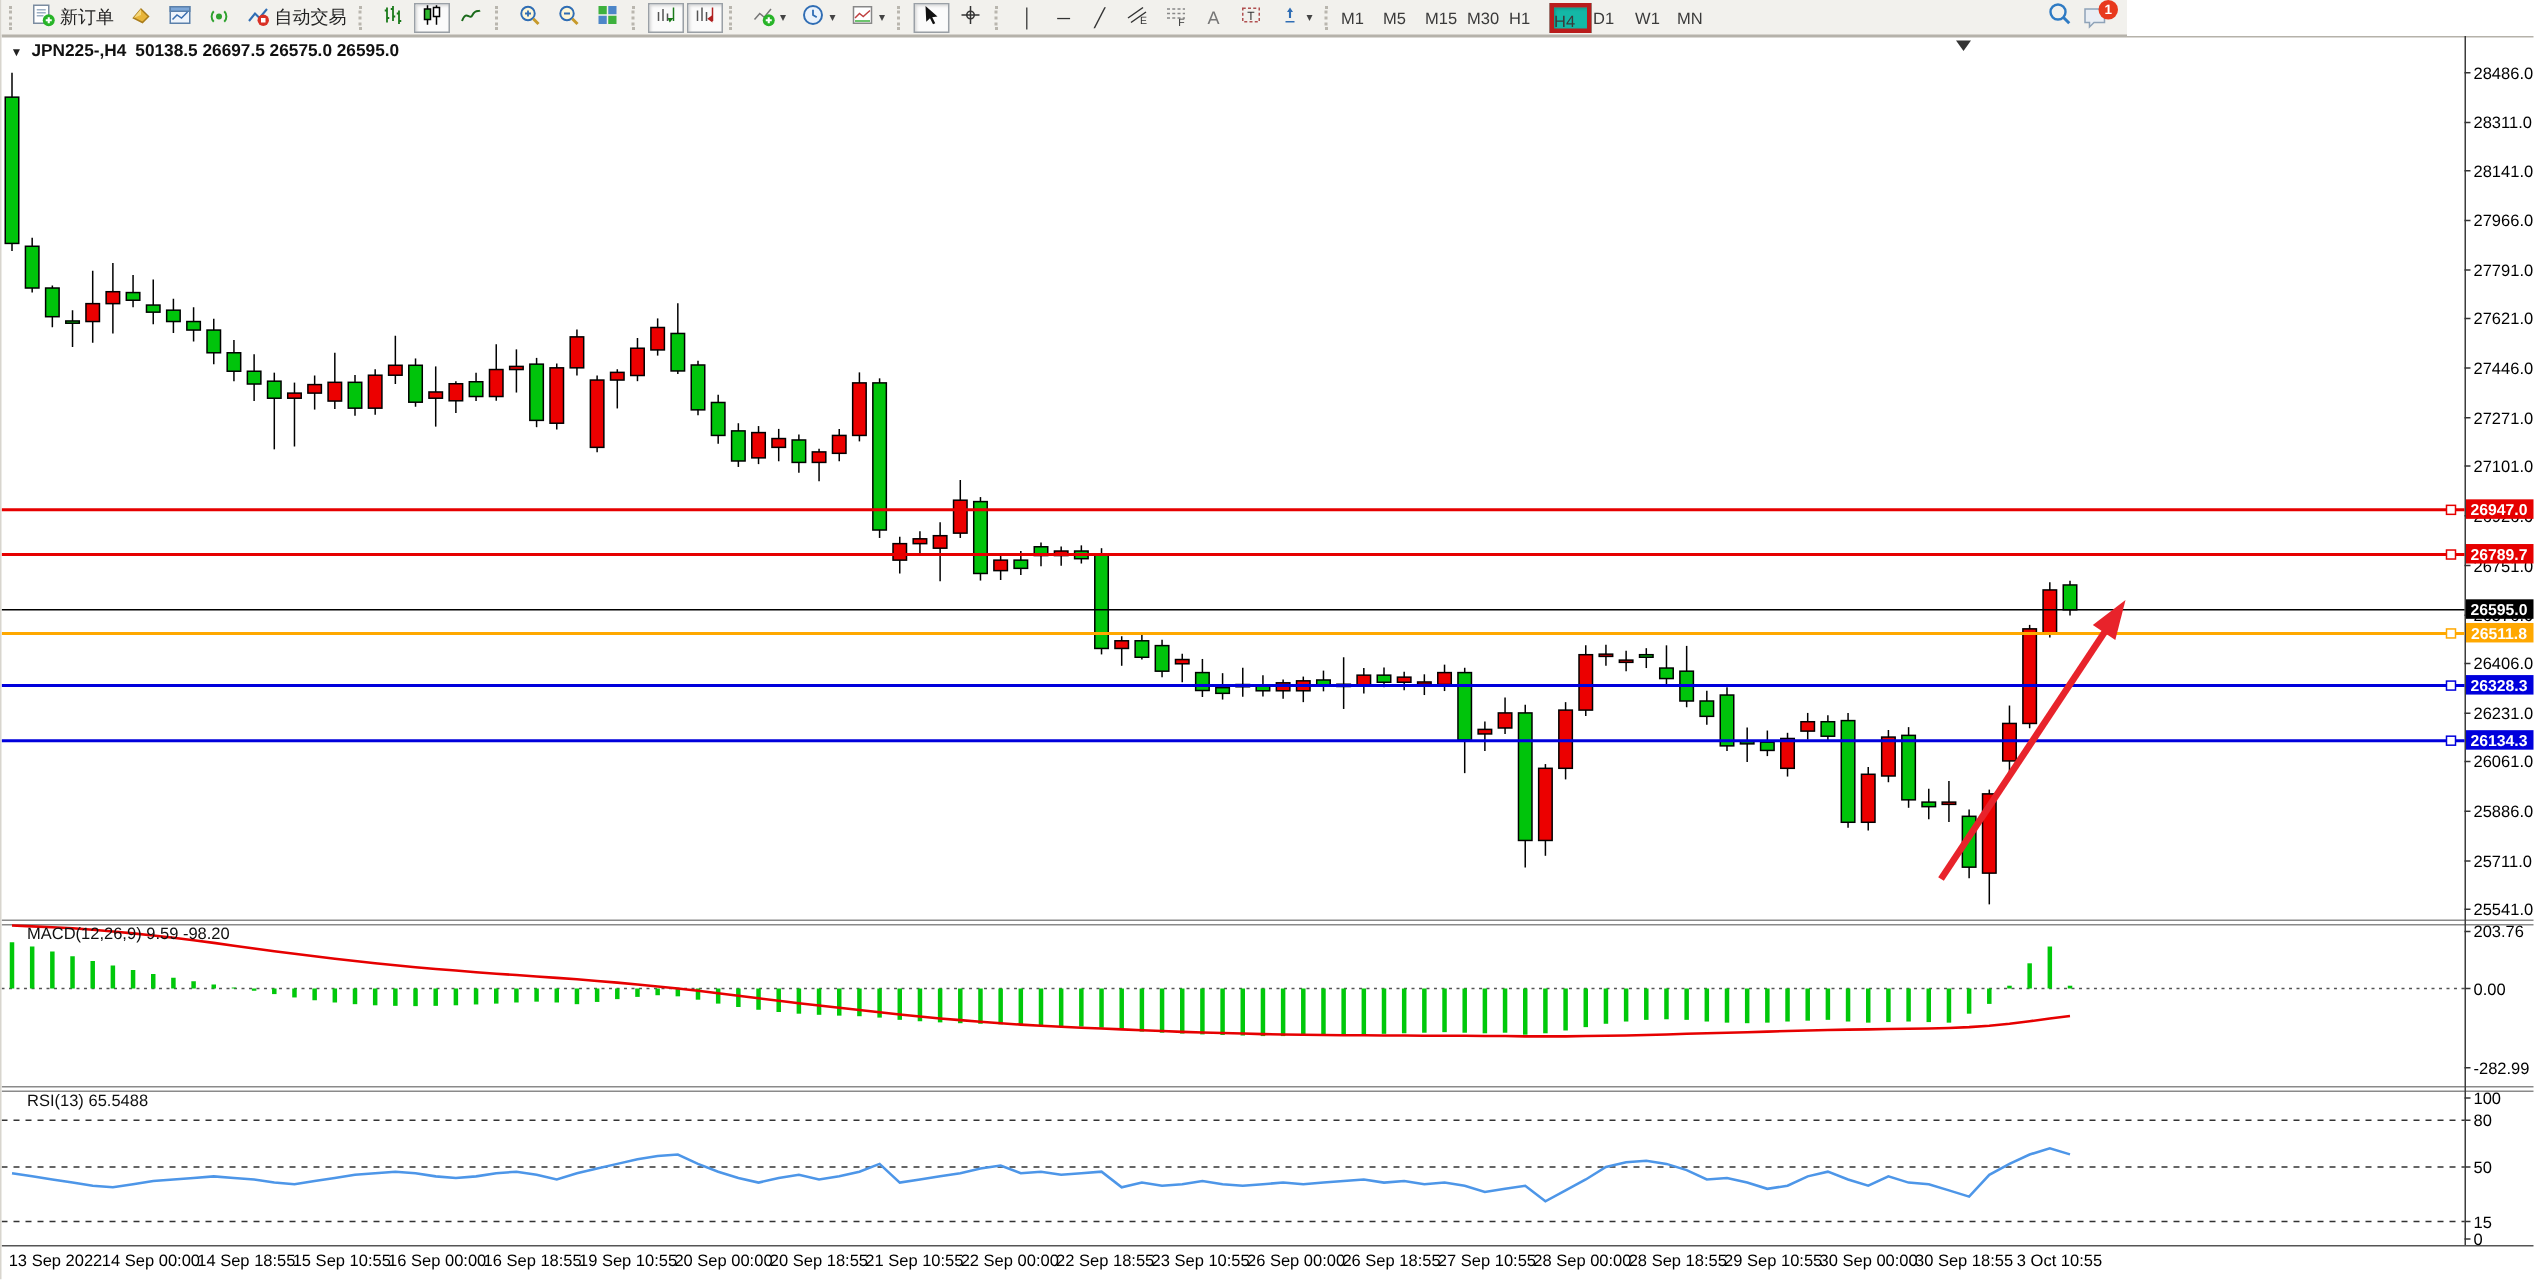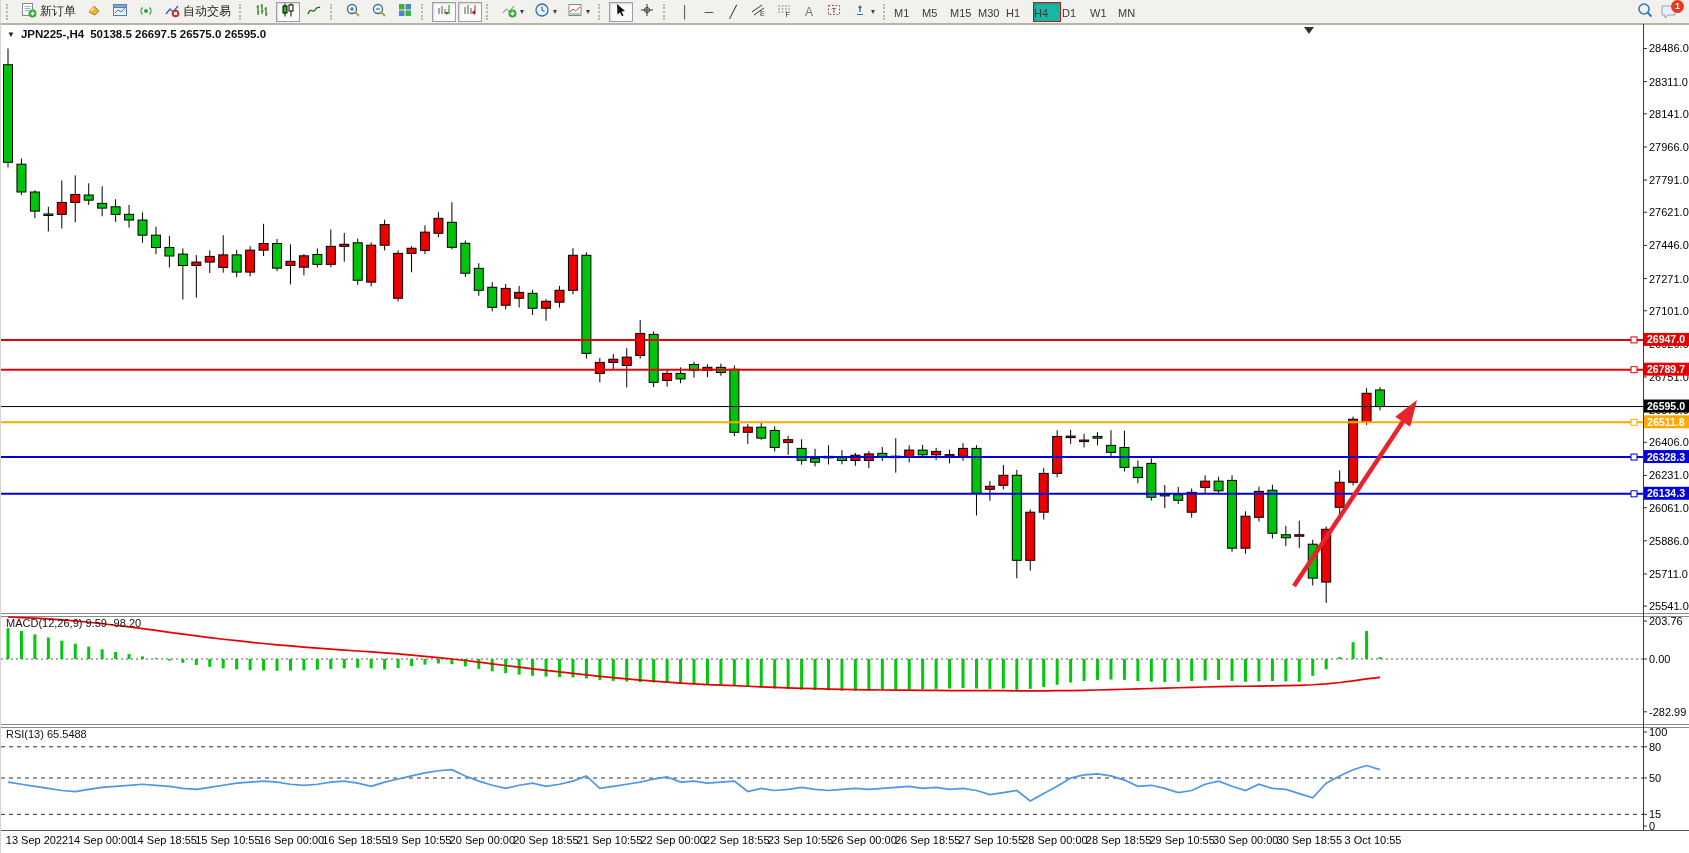--- a/index.html
+++ b/index.html
@@ -1,36 +1,36 @@
 <!DOCTYPE html>
 <html><head>
 <meta charset="utf-8">
 <style>
   html,body{margin:0;padding:0;background:#fff;}
   .app{position:relative;width:1689px;height:853px;overflow:hidden;background:#fff;
        font-family:"Liberation Sans",sans-serif;border-left:1px solid #d8d5ce;}
   
-  .toolbar{position:absolute;top:0;left:0;width:1689px;height:24px;background:#f2f1ed;
+  .toolbar{position:absolute;top:0;left:0;width:1417px;height:24px;background:#f2f1ed;
            border-bottom:1px solid #b5b2aa;display:flex;align-items:center;box-sizing:border-box;padding:0 2px;}
   .tb-btn{height:20px;min-width:22px;display:inline-flex;align-items:center;justify-content:center;
           gap:3px;padding:0 3px;margin:0 1px;border:1px solid transparent;font-size:12px;color:#222;cursor:default;box-sizing:border-box;}
   .tb-btn.on{border:1px solid #9aa0a6;background:#fbfbfb;box-shadow:inset 1px 1px 2px rgba(0,0,0,.15);}
   .grip{width:4px;height:16px;border-left:2px dotted #b9b6ae;margin:0 4px 0 3px;}
   .caret{font-size:8px;color:#444;line-height:8px;}
   .tf{width:28px;text-align:left;font-size:11px;color:#3a3a3a;height:20px;line-height:20px;margin:0;border:1px solid transparent;box-sizing:border-box;}
-  .tf.on{border:1px solid #b91c1c;background:#14b8a6;box-shadow:inset 1px 1px 2px rgba(0,0,0,.18);}
+  .tf.on{border:3px solid #b91c1c;background:#14b8a6;box-shadow:inset 1px 1px 2px rgba(0,0,0,.18);}
   .tb-right{margin-left:auto;display:flex;align-items:center;gap:6px;padding-right:8px;}
   .chat-wrap{position:relative;width:20px;height:20px;}
   .badge{position:absolute;top:-2px;right:-4px;background:#e8391d;color:#fff;border-radius:50%;
          width:13px;height:13px;font-size:9px;line-height:13px;text-align:center;font-weight:bold;}
   .glyph{font-size:12px;line-height:12px;color:#333;}
   
   .chart-title{position:absolute;left:6px;top:28px;font-size:11.5px;font-weight:bold;color:#111;display:flex;gap:6px;align-items:center;}
   .chart-title .tri{font-size:8px;color:#222;}
-  .ind-label{position:absolute;left:5px;font-size:11px;color:#111;}
+  .ind-label{position:absolute;left:17px;font-size:11px;color:#111;}
   svg text{font-family:"Liberation Sans",sans-serif;}
 </style>
 </head>
 <body>
 
 <div class="app">
 
   <div class="toolbar">
     <div class="grip"></div>
 

